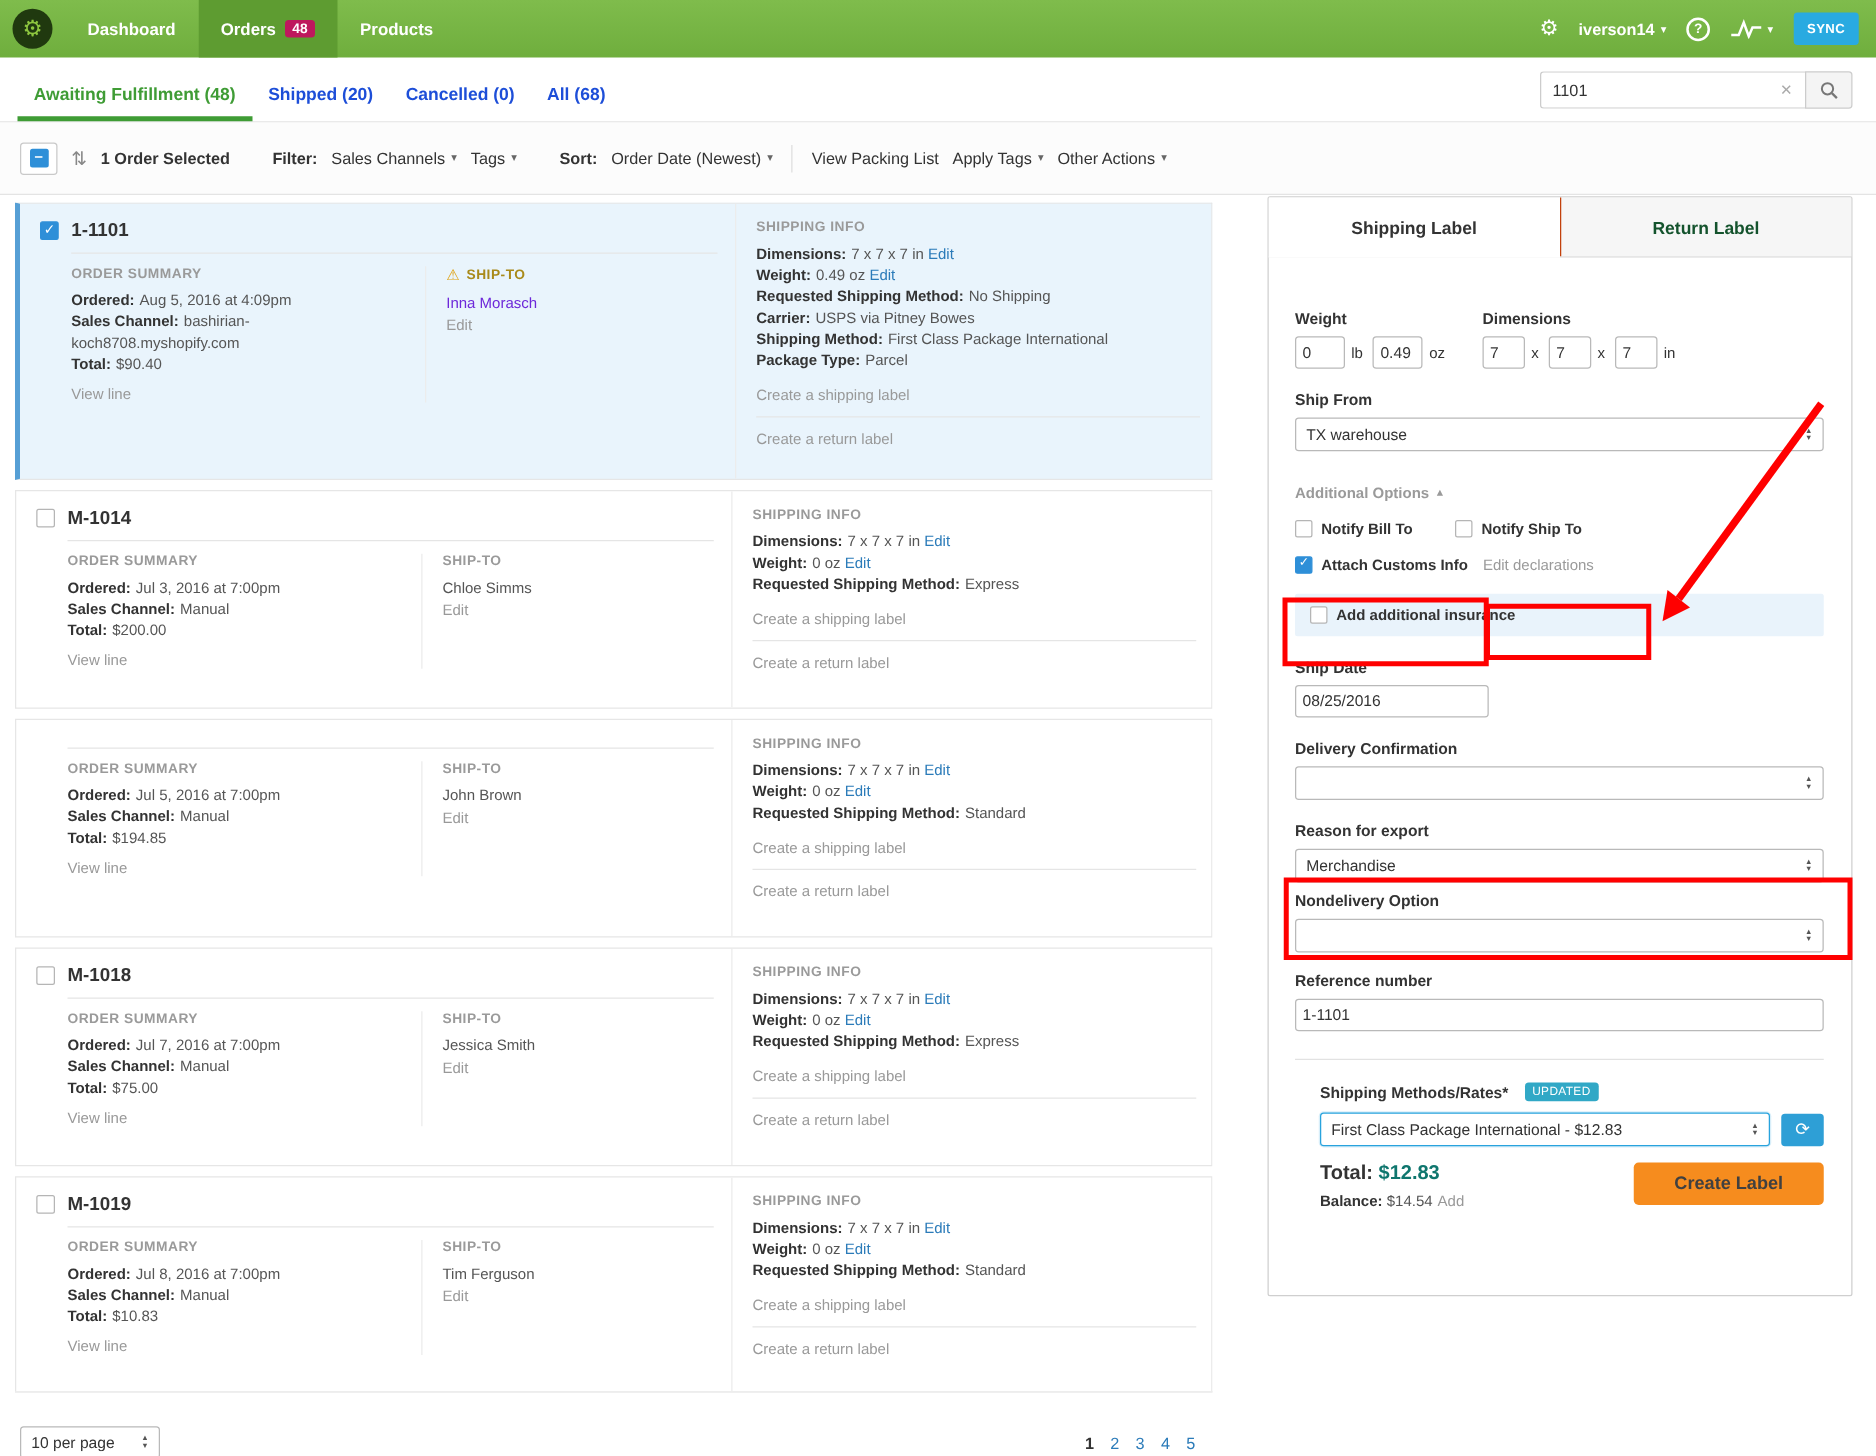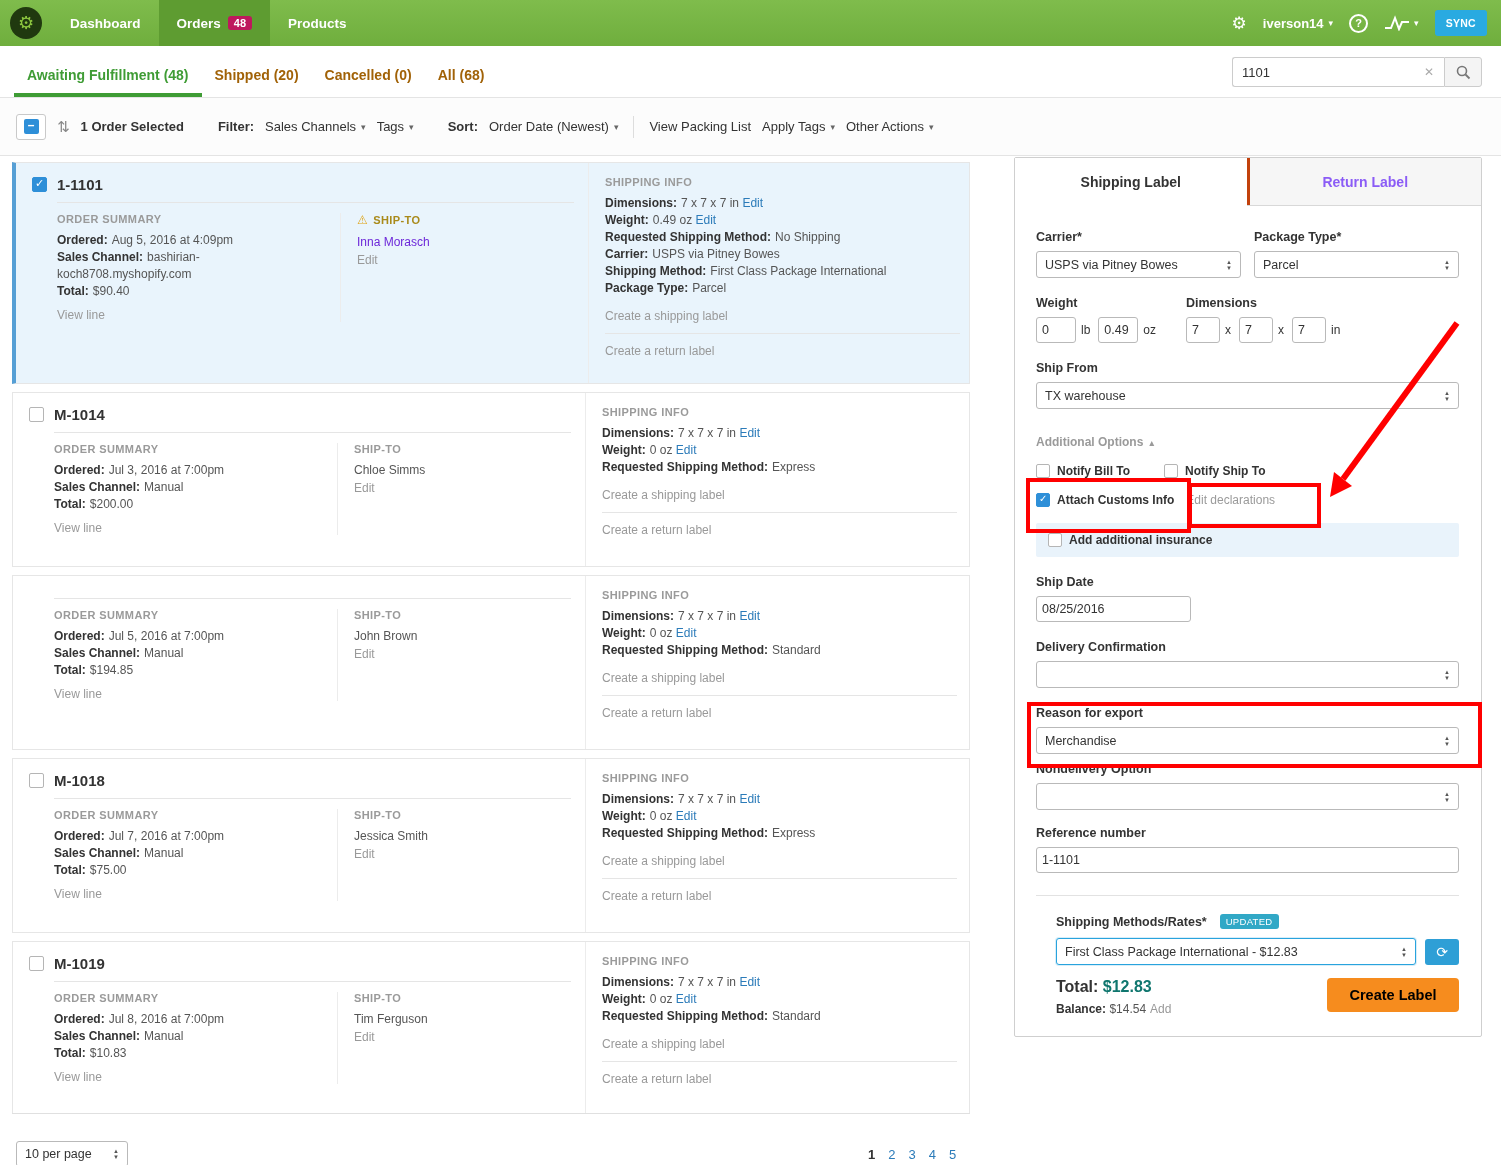--- a/index.html
+++ b/index.html
@@ -18,21 +18,21 @@
 .nav-right{margin-left:auto;display:flex;align-items:center;gap:16px;padding-right:14px;color:#fff}
 .nav-gear{font-size:17px;cursor:pointer}
 .nav-user{font-weight:bold;font-size:13px;cursor:pointer;display:flex;align-items:center;gap:5px}
 .dd{font-size:9px}
 .nav-help{width:19px;height:19px;border:2px solid #fff;border-radius:50%;display:flex;align-items:center;justify-content:center;font-size:11px;font-weight:bold;cursor:pointer}
 .nav-insights{display:flex;align-items:center;gap:4px;cursor:pointer}
 .sync-btn{background:#29aae1;color:#fff;border:none;border-radius:3px;font-weight:bold;font-size:10.5px;padding:7px 11px;cursor:pointer;letter-spacing:.3px;font-family:inherit}
 
 
 .tabsbar{position:absolute;top:46px;left:0;width:100%;height:52px;background:#fff;border-bottom:1px solid #e4e4e4;display:flex;align-items:flex-end;padding-left:14px}
-.tab{padding:15px 13px 14px;font-size:14px;font-weight:bold;color:#a16207;cursor:pointer}
+.tab{padding:15px 13px 14px;font-size:14px;font-weight:bold;color:#1d4ed8;cursor:pointer}
 .tab.active{color:#3f9c35;border-bottom:4px solid #3f9c35;padding-bottom:10px}
 .searchbox{position:absolute;right:19px;top:57px;display:flex;align-items:center}
 .search-input{width:212px;height:30px;border:1px solid #ccc;border-right:none;border-radius:3px 0 0 3px;padding:0 26px 0 9px;font-size:13px;color:#333;font-family:inherit;outline:none}
 .search-clear{position:absolute;right:48px;color:#aaa;font-size:12px;cursor:pointer}
 .search-btn{width:38px;height:30px;border:1px solid #ccc;background:#f4f4f4;border-radius:0 3px 3px 0;display:flex;align-items:center;justify-content:center;cursor:pointer}
 
 
 .toolbar{position:absolute;top:98px;left:0;width:100%;height:58px;background:#fcfcfc;border-bottom:1px solid #e4e4e4;display:flex;align-items:center;gap:11px;padding:0 16px;font-size:13px;color:#333}
 .tb-checkbtn{width:30px;height:26px;border:1px solid #c9c9c9;background:#fff;border-radius:3px;display:flex;align-items:center;justify-content:center;cursor:pointer}
 .tb-mini{width:15px;height:15px;background:#2e8fd8;border-radius:2px;color:#fff;font-size:12px;line-height:13px;text-align:center;font-weight:bold}
@@ -69,21 +69,21 @@
 .view-line{display:inline-block;margin-top:8px}
 .name{line-height:17px;color:#555}
 .col-shipto .link-gray{display:inline-block;margin-top:2px}
 .ship-info{position:absolute;left:572px;top:0;bottom:0;width:386px;padding:13px 14px 0 16px;border-left:1px solid #ececec}
 .ship-info .create{display:inline-block;margin-top:12px}
 .ship-hr{border-top:1px solid #e5e5e5;margin:10px 0}
 
 
 .panel{position:absolute;left:1014px;top:157px;width:468px;height:880px;background:#fff;border:1px solid #cfcfcf;border-radius:2px}
 .panel-tabs{display:flex;height:48px;border-bottom:1px solid #d8d8d8}
-.ptab{flex:1;display:flex;align-items:center;justify-content:center;font-size:14px;font-weight:bold;color:#8b5cf6;background:#f6f6f6;cursor:pointer;border-left:3px solid #c2410c}
+.ptab{flex:1;display:flex;align-items:center;justify-content:center;font-size:14px;font-weight:bold;color:#14532d;background:#f6f6f6;cursor:pointer;border-left:1px solid #c2410c}
 .ptab:first-child{border-left:none}
 .ptab.active{background:#fff;color:#333;border-bottom:1px solid #fff;margin-bottom:-1px}
 .pcontent{padding:24px 22px 0 21px}
 .plabel{font-weight:bold;color:#333;font-size:12.5px;margin-bottom:7px}
 .plabel.inline{margin-bottom:0}
 .row2{display:flex;gap:13px}
 .fcol{flex:1}
 .sel{height:27px;border:1px solid #b9b9b9;border-radius:3px;background:#fff;display:flex;align-items:center;padding:0 8px;color:#333;font-size:12.5px;cursor:pointer}
 .sel .selval{flex:1;white-space:nowrap;overflow:hidden}
 .caret{display:flex;flex-direction:column;align-items:center;color:#555;margin-left:6px;flex:none}
@@ -118,21 +118,21 @@
 .badge-updated{background:#31a8c6;color:#fff;font-size:9.5px;font-weight:normal;border-radius:3px;padding:2px 6px;letter-spacing:.3px}
 .rate-row{display:flex;align-items:center;gap:9px;margin-top:9px}
 .sel.rate{flex:1;border-color:#29a3dd;box-shadow:0 0 0 1px rgba(41,163,221,.18)}
 .refresh-btn{width:34px;height:26px;background:#2e9fd6;border:none;border-radius:3px;color:#fff;font-size:14px;cursor:pointer;display:flex;align-items:center;justify-content:center;font-family:inherit}
 .total-row{display:flex;margin-top:13px}
 .total-line{font-size:16px;font-weight:bold;color:#333}
 .total-line .tv{color:#0f766e}
 .bal-line{margin-top:6px;color:#555}
 .bal-line .bl{font-weight:bold;color:#333}
 .bal-line a{margin-left:4px}
-.create-btn{margin-left:auto;width:132px;height:34px;background:#f68c1e;border:none;border-radius:4px;color:#000000;font-weight:bold;font-size:14.5px;cursor:pointer;align-self:flex-start;font-family:inherit}
+.create-btn{margin-left:auto;width:152px;height:34px;background:#f68c1e;border:none;border-radius:4px;color:#404040;font-weight:bold;font-size:14.5px;cursor:pointer;align-self:flex-start;font-family:inherit}
 
 
 .perpage-wrap{position:absolute;left:16px;top:1141px;width:112px}
 .perpage-wrap .sel{height:26px}
 .pagination{position:absolute;left:868px;top:1147px;display:flex;gap:13px;font-size:13px}
 .pg{color:#2b7bb9;cursor:pointer}
 .pg.current{color:#333;font-weight:bold;cursor:default}
 
 
 .annot{position:absolute;border:4px solid #ff0000;pointer-events:none;z-index:50}
@@ -397,36 +397,20 @@
   </div>
 
 </div>
 
 <div class="panel">
   <div class="panel-tabs">
     <div class="ptab active">Shipping Label</div>
     <div class="ptab">Return Label</div>
   </div>
   <div class="pcontent">
-    <div class="row2">
-      <div class="fcol">
-        <div class="plabel">Carrier*</div>
-        <div class="sel">
-            <span class="selval">USPS via Pitney Bowes</span>
-            <span class="caret"></span>
-          </div>
-      </div>
-      <div class="fcol">
-        <div class="plabel">Package Type*</div>
-        <div class="sel">
-            <span class="selval">Parcel</span>
-            <span class="caret"></span>
-          </div>
-      </div>
-    </div>
 
     <div class="row-wd">
       <div class="wgroup">
         <div class="plabel">Weight</div>
         <div class="inrow">
           <input class="inp w40" value="0" style="">
           <span class="unit">lb</span>
           <input class="inp w40" value="0.49" style="">
           <span class="unit">oz</span>
         </div>

